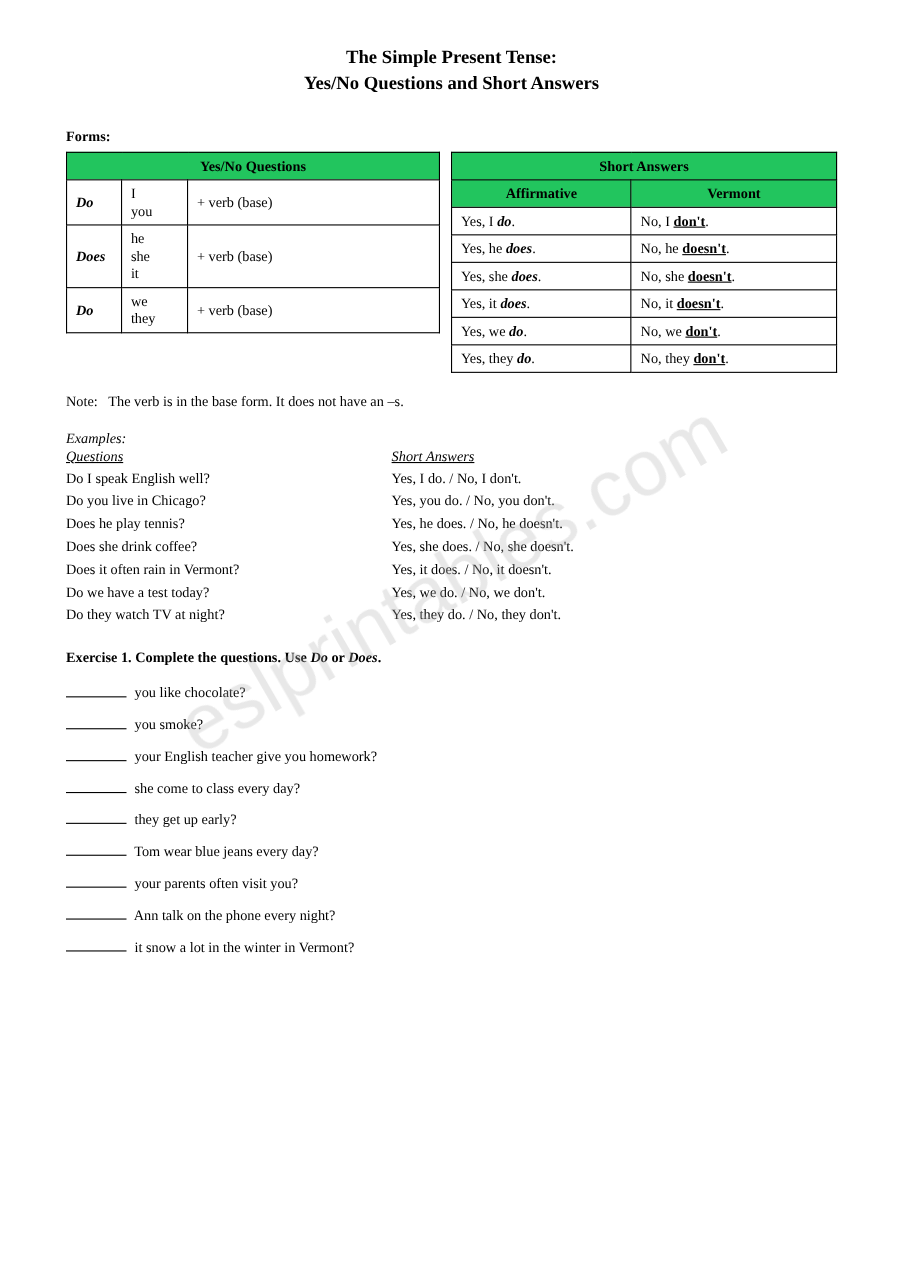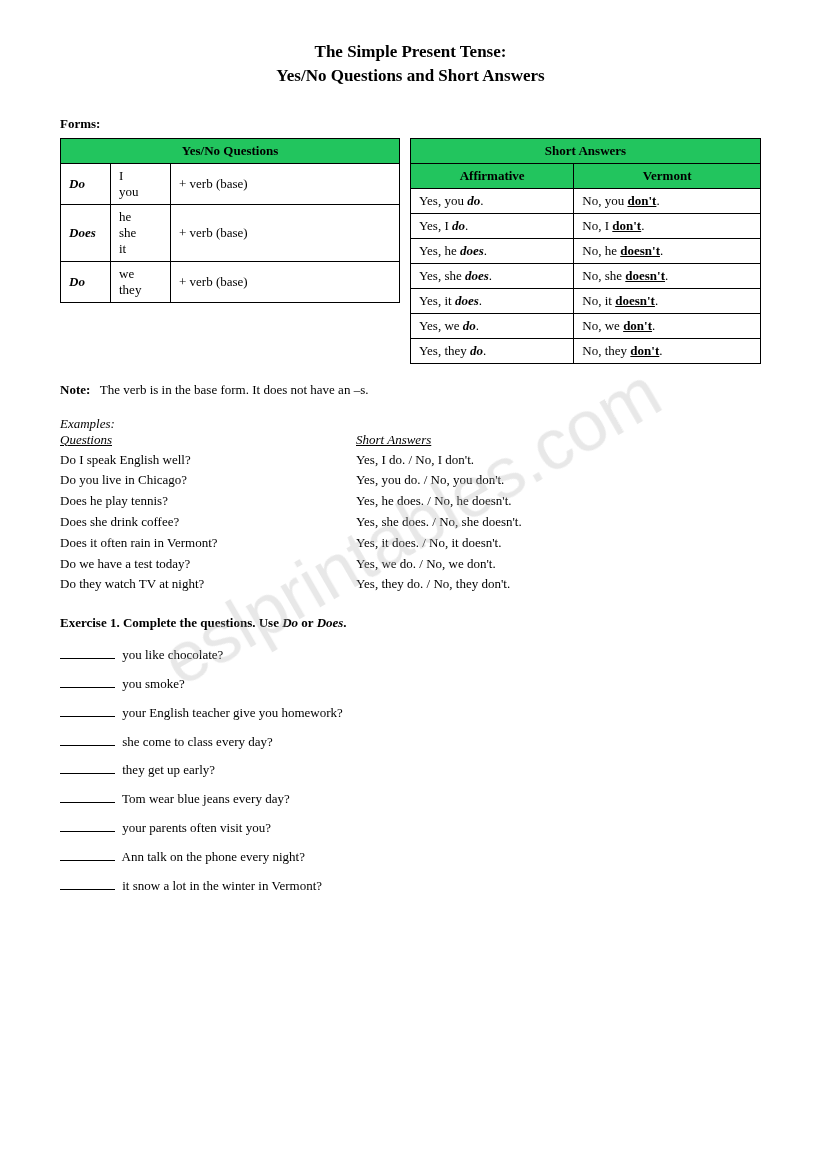--- a/index.html
+++ b/index.html
@@ -54,21 +54,21 @@
     .italic-bold {
       font-style: italic;
       font-weight: bold;
     }
     .note-section {
       margin-bottom: 18px;
       font-size: 13px;
     }
     .note-label {
       font-style: normal;
-      font-weight: bold;
+      font-weight: normal;
     }
     .examples-section {
       margin-bottom: 20px;
       font-size: 13px;
     }
     .examples-row {
       display: flex;
       gap: 36px;
     }
     .examples-left {
@@ -184,24 +184,20 @@
 
   <div class="right-table">
     <table>
       <tbody>
           <tr>
         <td colspan="2" class="header-cell">Short Answers</td>
       </tr>
       <tr>
         <td class="header-cell">Affirmative</td>
         <td class="header-cell">Vermont</td>
-      </tr>
-      <tr>
-        <td>Yes, you <span class="do-bold-italic">do</span>.</td>
-        <td>No, you <span class="dont-bold-underline">don't</span>.</td>
       </tr>
       <tr>
         <td>Yes, I <span class="do-bold-italic">do</span>.</td>
         <td>No, I <span class="dont-bold-underline">don't</span>.</td>
       </tr>
       <tr>
         <td>Yes, he <span class="does-bold-italic">does</span>.</td>
         <td>No, he <span class="doesnt-bold-underline">doesn't</span>.</td>
       </tr>
       <tr>

